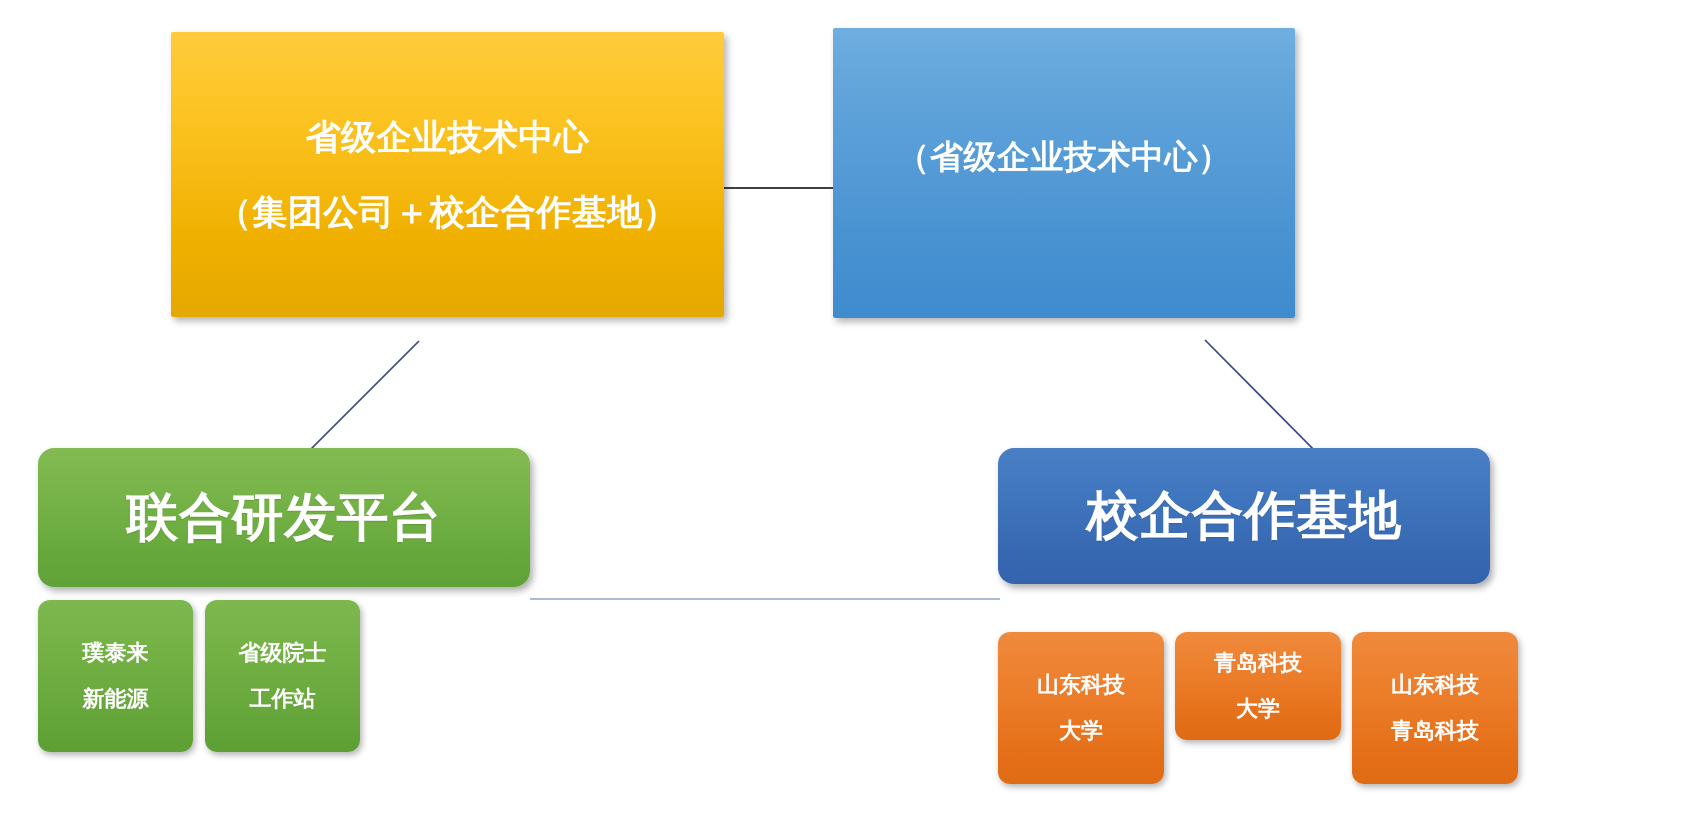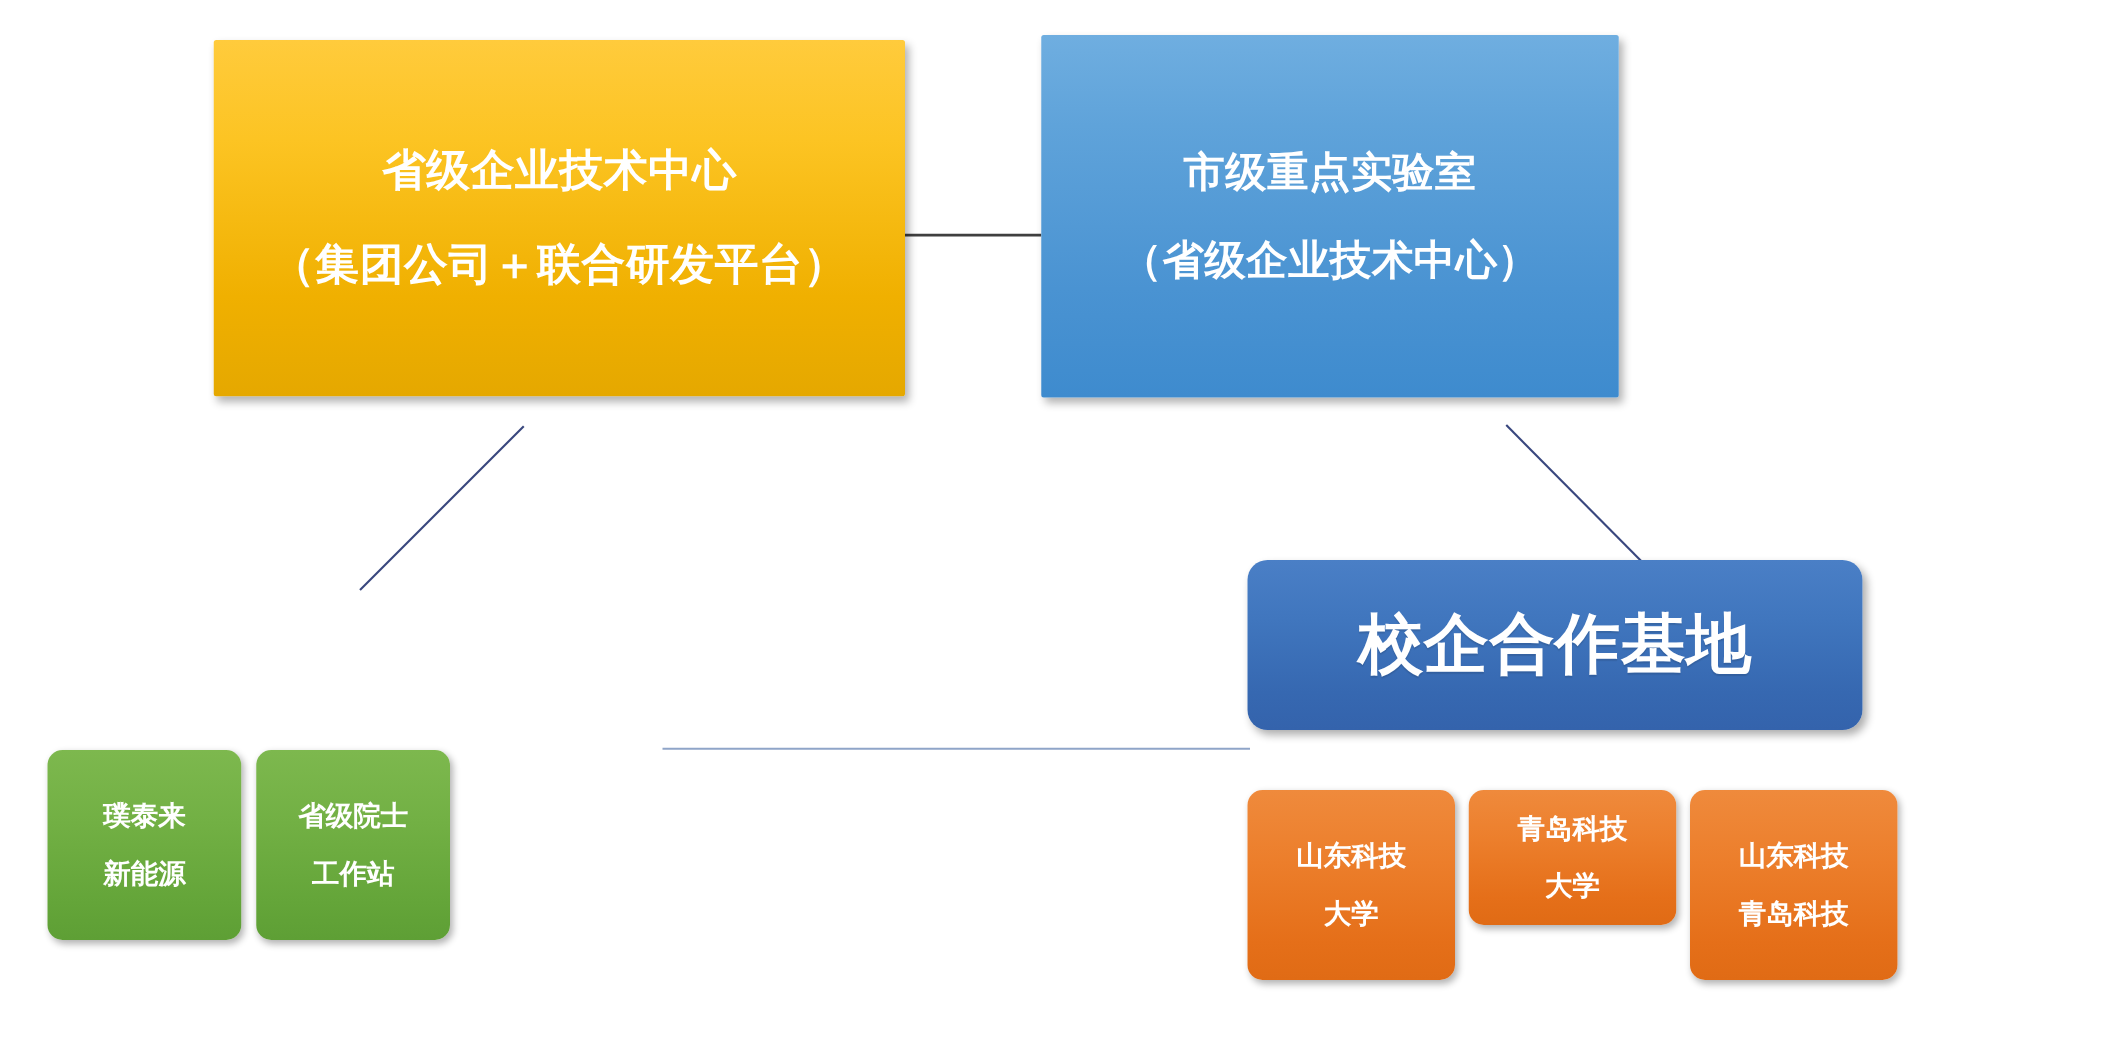--- a/index.html
+++ b/index.html
@@ -130,28 +130,30 @@
 
   <svg id="connectors" viewBox="0 0 1692 840" width="1692" height="840" xmlns="http://www.w3.org/2000/svg">
     <line x1="724" y1="188" x2="833" y2="188" stroke="#3F3F3F" stroke-width="2.2"></line>
     <line x1="419" y1="341" x2="288" y2="472" stroke="#39477E" stroke-width="1.7"></line>
     <line x1="1205" y1="340" x2="1330" y2="466" stroke="#39477E" stroke-width="1.7"></line>
     <line x1="530" y1="599" x2="1000" y2="599" stroke="#8FA5C8" stroke-width="1.5"></line>
   </svg>
 
   <div class="node card-sq" id="node-prov-tech">
     <span class="line">省级企业技术中心</span>
-    <span class="line">（集团公司＋联合研发平台）</span>
+    <span class="line">（集团公司＋校企合作基地）</span>
   </div>
 
   <div class="node card-sq" id="node-city-lab">
-    <span class="line">市级重点实验室</span>
     <span class="line">（省级企业技术中心）</span>
   </div>
 
+  <div class="node card-rnd" id="node-joint-rd">
+    <span class="line">联合研发平台</span>
+  </div>
 
   <div class="node card-rnd" id="node-school-base">
     <span class="line">校企合作基地</span>
   </div>
 
   <div class="leaf leaf-green" id="leaf-putailai">
     <span class="line">璞泰来</span>
     <span class="line">新能源</span>
   </div>
 

